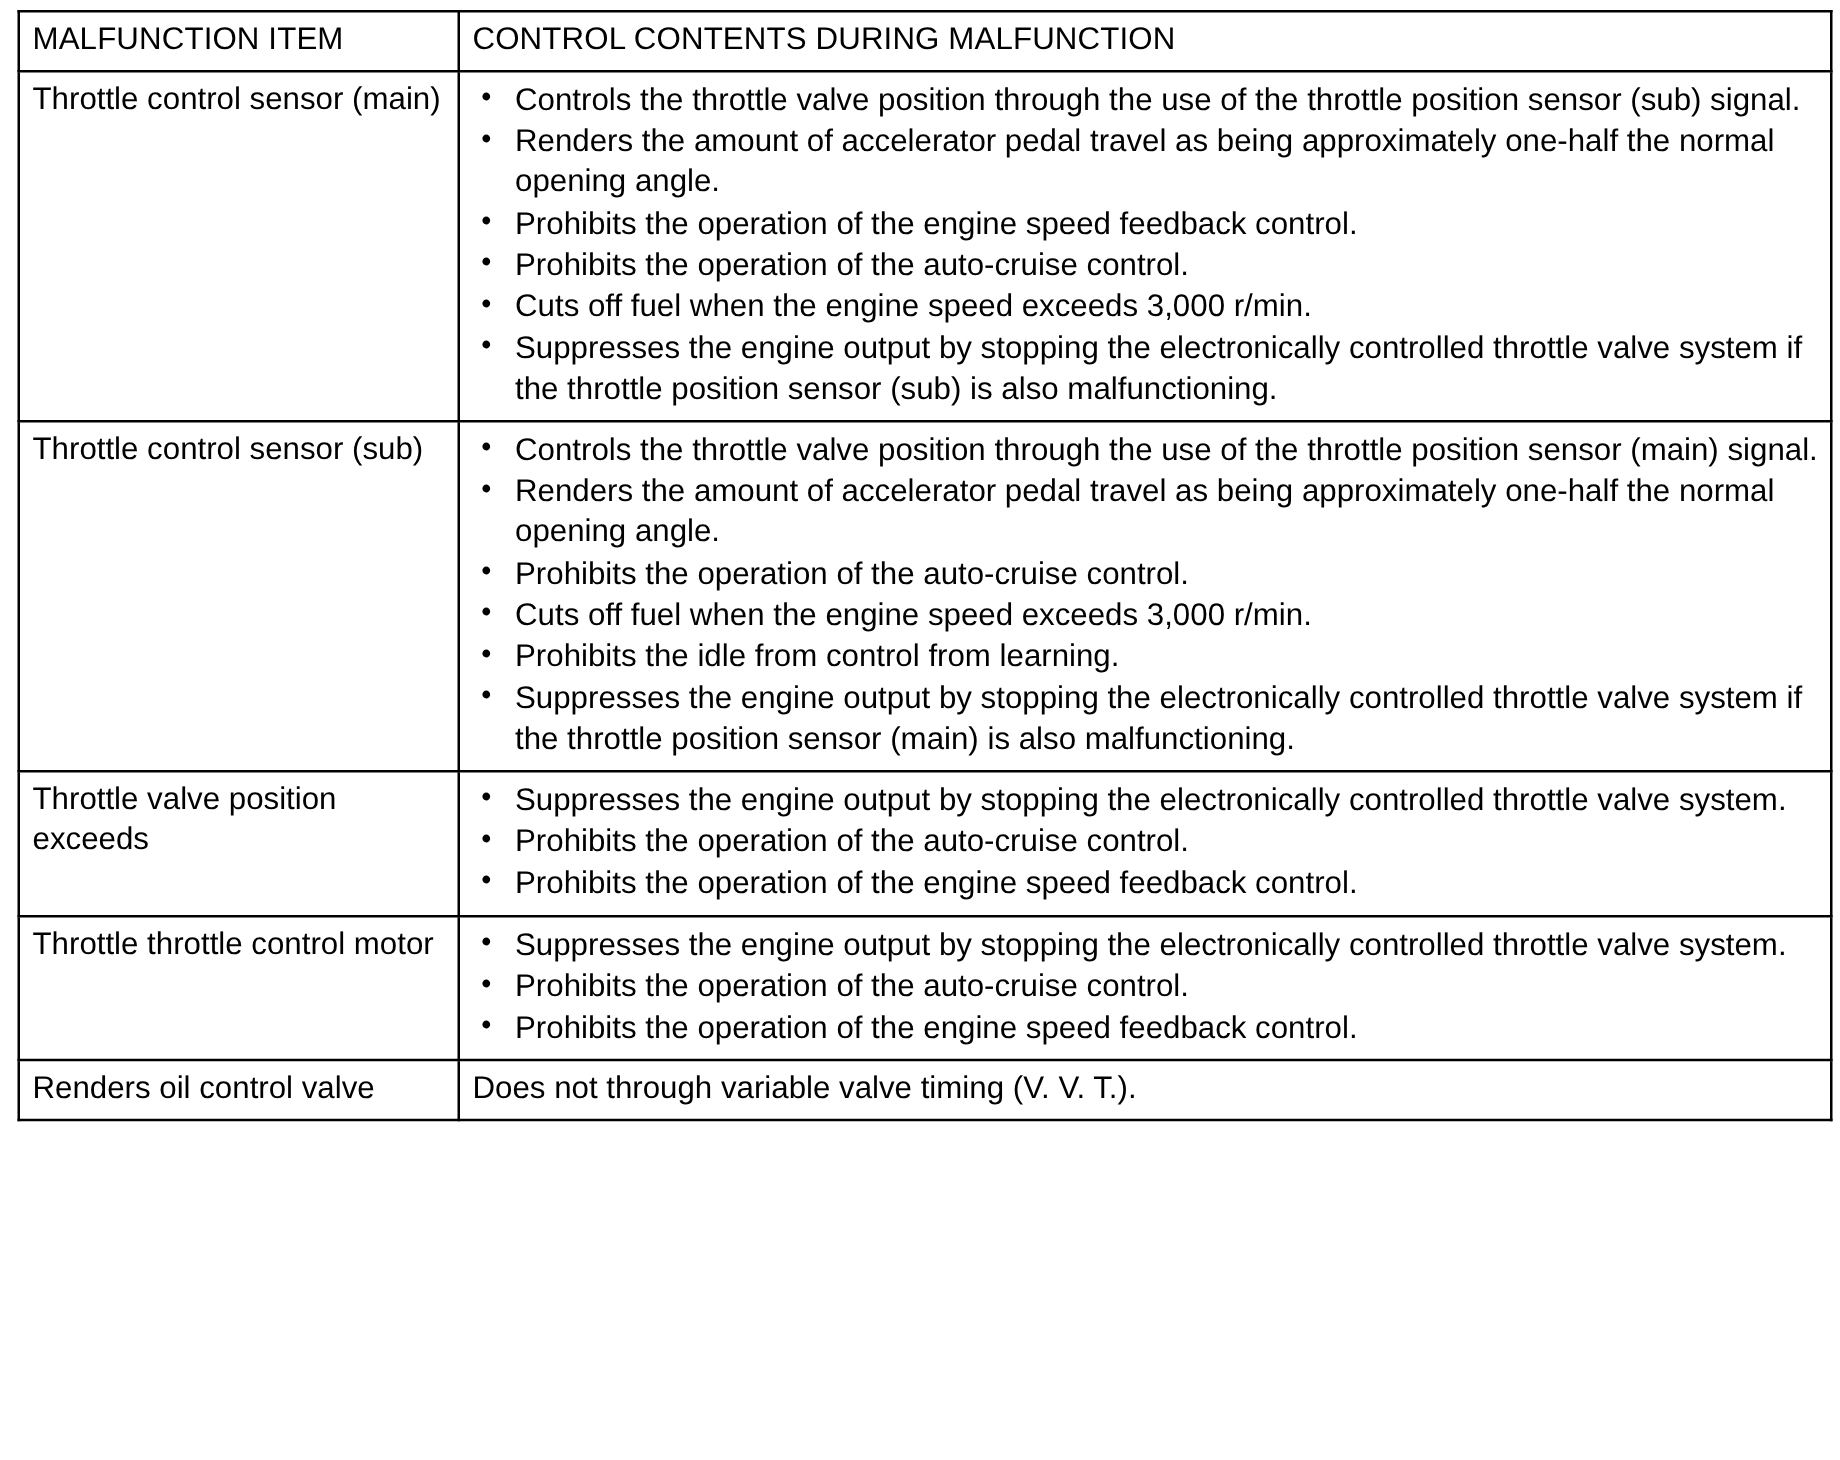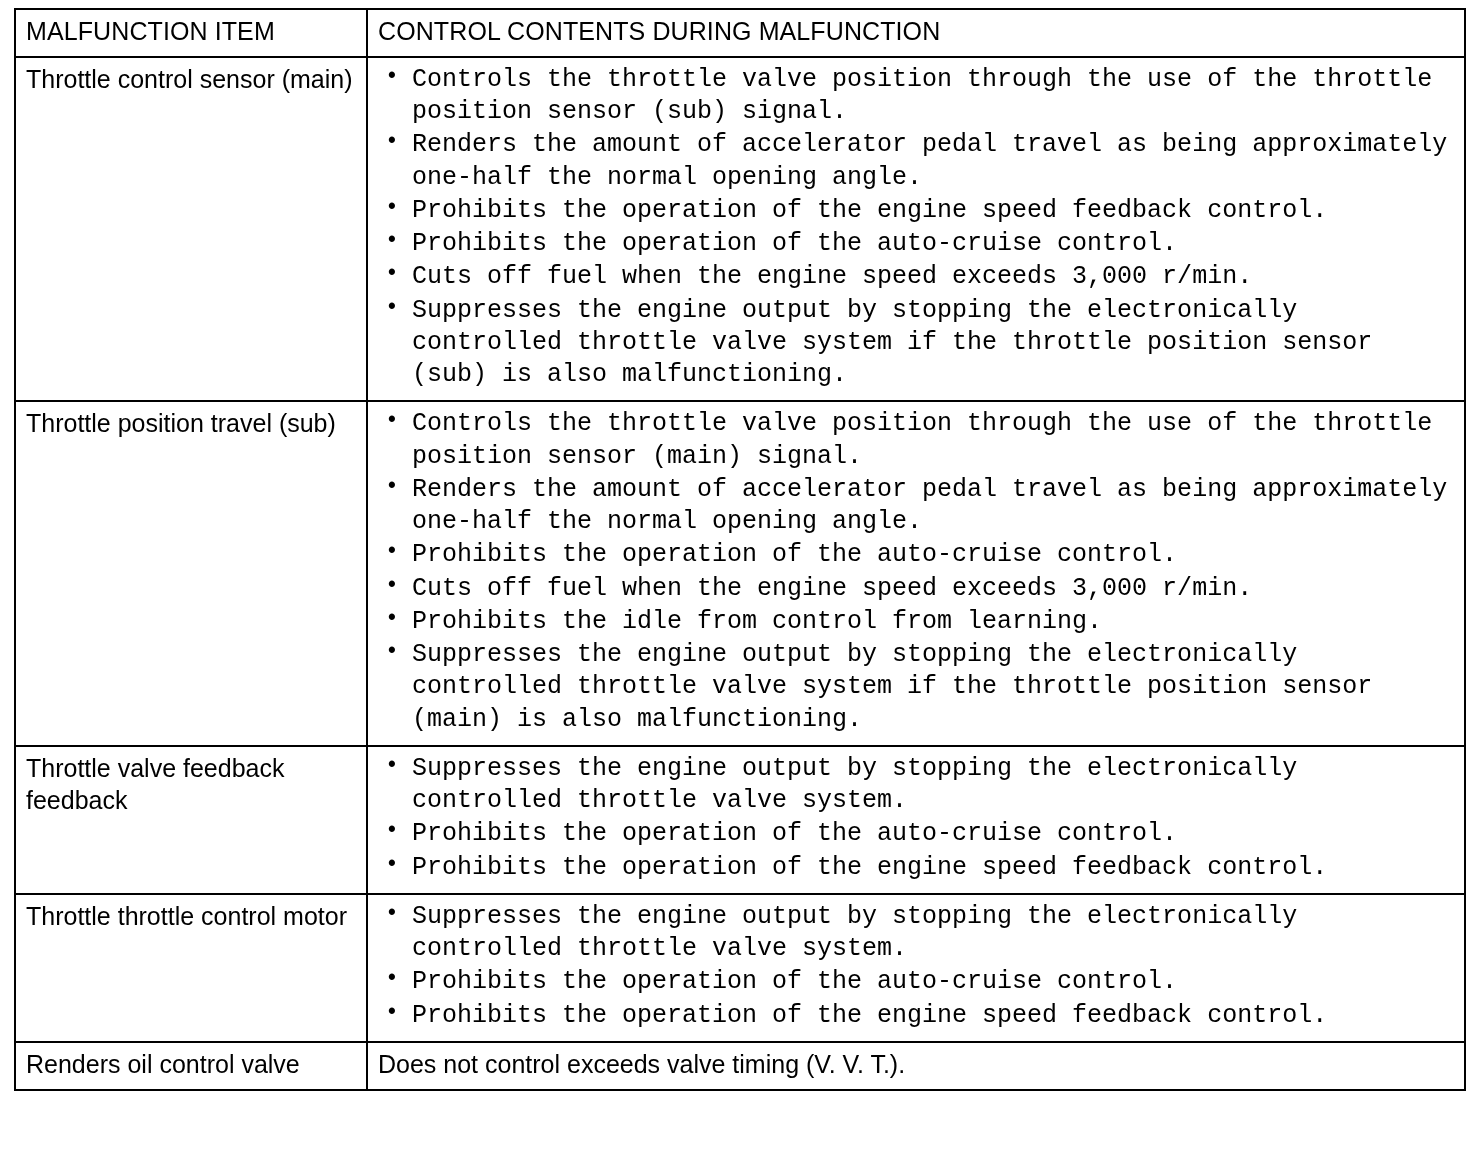--- a/index.html
+++ b/index.html
@@ -51,21 +51,20 @@
   ul.bullets {
     margin: 0;
     padding: 0;
     list-style: none;
   }
   ul.bullets > li {
     position: relative;
     padding-left: 34px;
     margin: 0 0 1px 0;
     line-height: 1.29;
-    font-family: Liberation Mono, monospace;
   }
   ul.bullets > li::before {
     content: "\2022";
     position: absolute;
     left: 7px;
     top: -1px;
     font-size: 23px;
   }
   .plain-text {
     line-height: 1.3;
@@ -100,35 +99,35 @@
             <li>Renders the amount of accelerator pedal travel as being approximately one-half the normal opening angle.</li>
             <li>Prohibits the operation of the engine speed feedback control.</li>
             <li>Prohibits the operation of the auto-cruise control.</li>
             <li>Cuts off fuel when the engine speed exceeds 3,000 r/min.</li>
             <li>Suppresses the engine output by stopping the electronically controlled throttle valve system if the throttle position sensor (sub) is also malfunctioning.</li>
           </ul>
         </td>
       </tr>
 
       <tr>
-        <td class="item-cell">Throttle position travel (sub)</td>
+        <td class="item-cell">Throttle control sensor (sub)</td>
         <td>
           <ul class="bullets">
             <li>Controls the throttle valve position through the use of the throttle position sensor (main) signal.</li>
             <li>Renders the amount of accelerator pedal travel as being approximately one-half the normal opening angle.</li>
             <li>Prohibits the operation of the auto-cruise control.</li>
             <li>Cuts off fuel when the engine speed exceeds 3,000 r/min.</li>
             <li>Prohibits the idle from control from learning.</li>
             <li>Suppresses the engine output by stopping the electronically controlled throttle valve system if the throttle position sensor (main) is also malfunctioning.</li>
           </ul>
         </td>
       </tr>
 
       <tr>
-        <td class="item-cell">Throttle valve feedback feedback</td>
+        <td class="item-cell">Throttle valve position exceeds</td>
         <td>
           <ul class="bullets">
             <li>Suppresses the engine output by stopping the electronically controlled throttle valve system.</li>
             <li>Prohibits the operation of the auto-cruise control.</li>
             <li>Prohibits the operation of the engine speed feedback control.</li>
           </ul>
         </td>
       </tr>
 
       <tr>
@@ -137,18 +136,18 @@
           <ul class="bullets">
             <li>Suppresses the engine output by stopping the electronically controlled throttle valve system.</li>
             <li>Prohibits the operation of the auto-cruise control.</li>
             <li>Prohibits the operation of the engine speed feedback control.</li>
           </ul>
         </td>
       </tr>
 
       <tr class="last-row">
         <td>Renders oil control valve</td>
-        <td class="plain-text">Does not control exceeds valve timing (V. V. T.).</td>
+        <td class="plain-text">Does not through variable valve timing (V. V. T.).</td>
       </tr>
 
     </tbody>
   </table>
 </div>
 
 </body></html>

